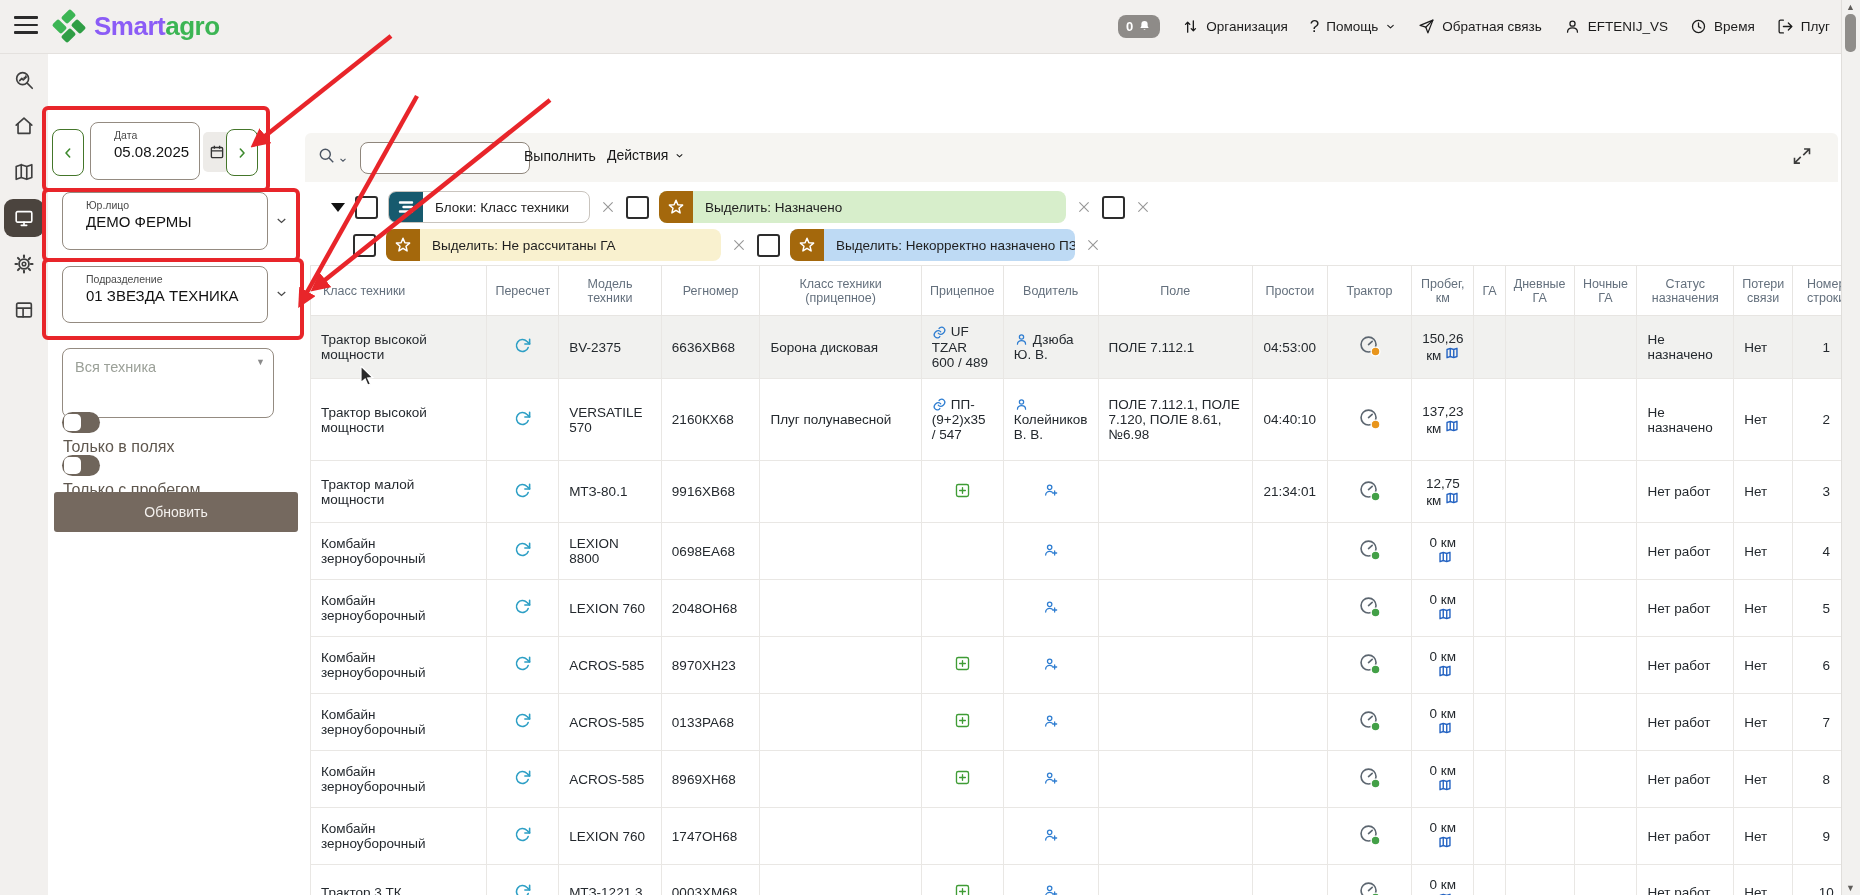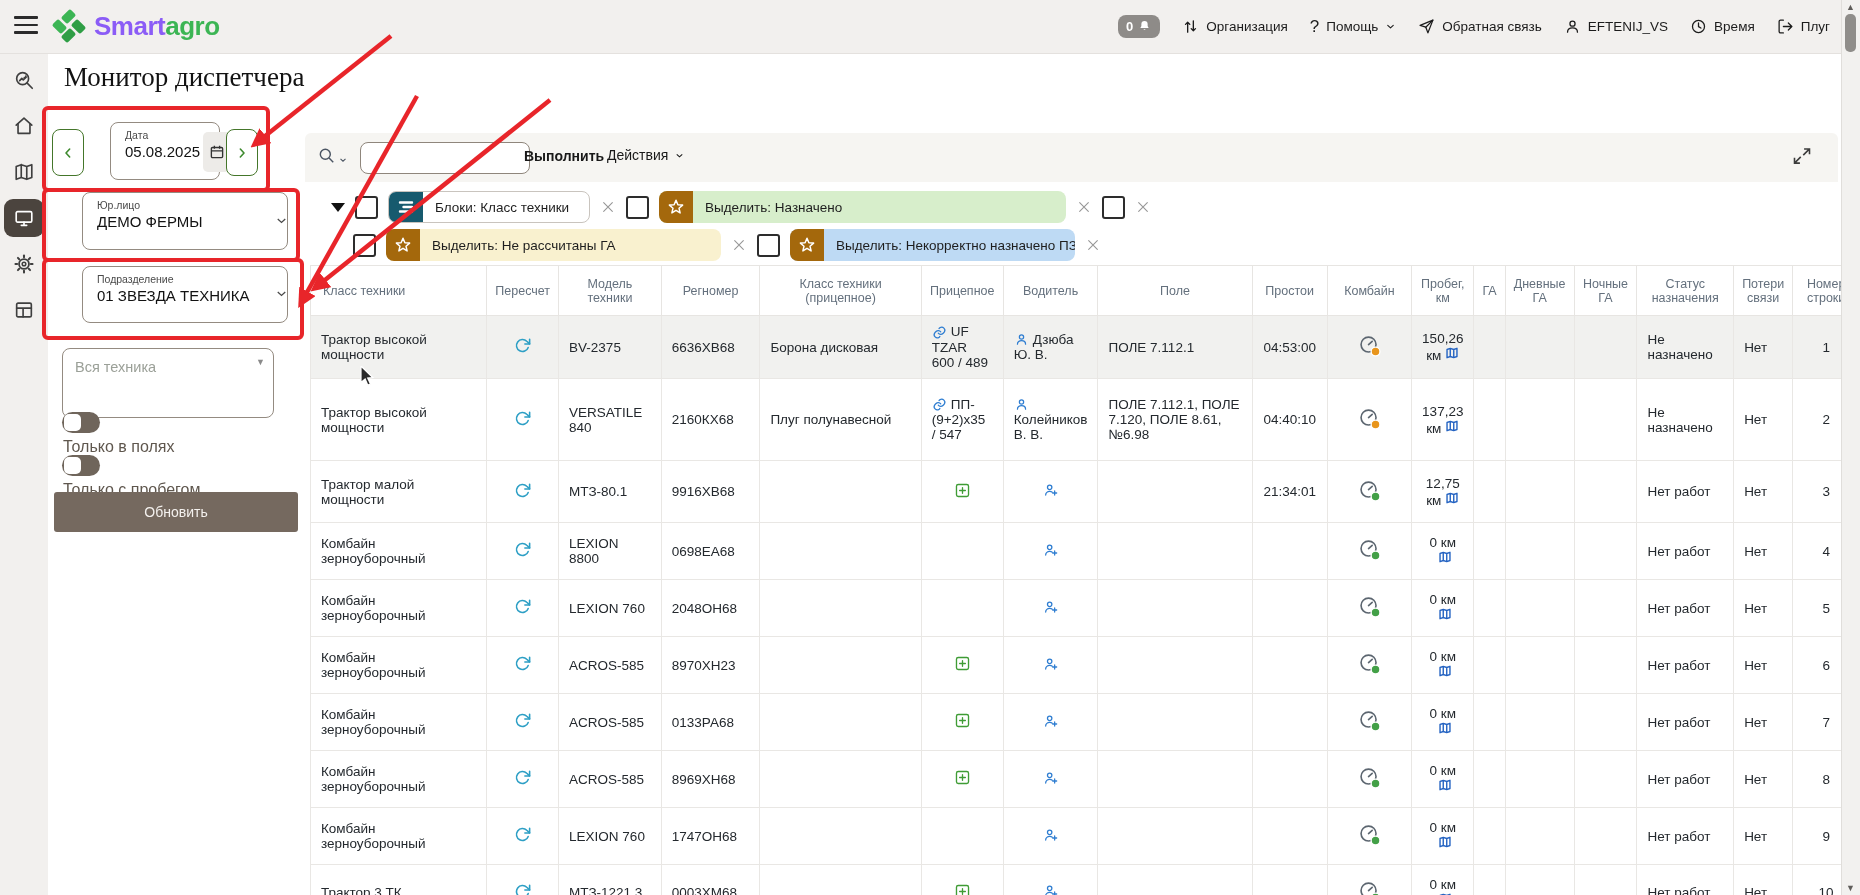--- a/index.html
+++ b/index.html
@@ -23,21 +23,21 @@
   .qmark{font-size:17px;font-weight:500;line-height:1;}
   
   .sidebar{position:absolute;left:0;top:53px;width:48px;bottom:0;background:#f2f0ee;z-index:4;}
   .side-btn{width:40px;height:38px;margin:8px auto 4px auto;display:flex;align-items:center;
             justify-content:center;border-radius:9px;color:#3f3f3f;cursor:pointer;}
   .side-btn.active{background:#4b443e;color:#fff;}
   
   .page-title{position:absolute;left:64px;top:62px;font-family:"Liberation Serif",serif;
               font-size:27px;color:#121212;z-index:2;}
   .field{position:absolute;background:#fff;border:1px solid #948b81;border-radius:8px;
-         padding:6px 14px;box-sizing:border-box;z-index:2;margin-left:20px;}
+         padding:6px 23px;box-sizing:border-box;z-index:2;}
   .field-label{font-size:10.5px;color:#4a4a4a;display:block;}
   .field-value{font-size:15px;color:#121212;display:block;margin-top:2px;white-space:nowrap;}
   .nav-btn{position:absolute;width:32px;height:47px;border:1px solid #44762a;border-radius:8px;
            background:#fff;display:flex;align-items:center;justify-content:center;color:#3e8a2e;
            cursor:pointer;box-sizing:border-box;z-index:2;}
   .cal-btn{position:absolute;left:203px;top:132px;width:27px;height:40px;background:#edebe8;
            border-radius:5px;display:flex;align-items:center;justify-content:center;color:#333;
            cursor:pointer;z-index:2;}
   .dd-caret{position:absolute;color:#4a4a4a;z-index:2;cursor:pointer;}
   .textarea-box{position:absolute;left:62px;top:348px;width:212px;height:70px;border:1px solid #948b81;
@@ -52,21 +52,21 @@
               color:#f4f1ee;font-size:14px;border:none;border-radius:3px;cursor:pointer;z-index:2;
               font-family:"Liberation Sans",sans-serif;}
   
   .toolbar{position:absolute;left:305px;top:133px;width:1533px;height:49px;background:#f6f5f2;
            border-radius:6px 6px 0 0;z-index:1;}
   .search-ctl{position:absolute;left:12px;top:13px;display:flex;align-items:flex-end;gap:2px;
               color:#4b5563;cursor:pointer;}
   .search-input{position:absolute;left:55px;top:9px;width:148px;height:30px;border:1px solid #8f867c;
                 border-radius:8px;background:#fff;font-size:14px;padding:0 10px;
                 font-family:"Liberation Sans",sans-serif;}
-  .exec-btn{position:absolute;left:213px;top:14px;font-size:14px;font-weight:bold;color:#191919;
+  .exec-btn{position:absolute;left:213px;top:14px;font-size:14px;font-weight:normal;color:#191919;
             background:none;border:none;cursor:pointer;font-family:"Liberation Sans",sans-serif;}
   .actions-btn{position:absolute;left:302px;top:14px;display:flex;align-items:center;gap:6px;
                font-size:14px;color:#191919;cursor:pointer;}
   .expand-btn{position:absolute;right:26px;top:13px;color:#3c3c3c;cursor:pointer;}
   
   .chips-row{position:absolute;display:flex;align-items:center;gap:10px;z-index:1;}
   .tri{width:0;height:0;border-left:7px solid transparent;border-right:7px solid transparent;
        border-top:9px solid #111;cursor:pointer;}
   .cbx{width:19px;height:19px;border:2px solid #2d2d2d;border-radius:3px;background:#fff;
        cursor:pointer;flex:none;}
@@ -245,21 +245,20 @@
       <div class="side-btn">
         <span class="icon">
           <svg width="22" height="22" viewBox="0 0 24 24" fill="none" stroke="currentColor" stroke-width="1.8" stroke-linecap="round" stroke-linejoin="round">
             <rect x="4" y="4.5" width="16" height="15" rx="1.5"></rect>
             <path d="M4 10h16M11 10v9.5"></path>
           </svg>
         </span>
       </div>
     </div>
 
-  <div class="page-title">Монитор диспетчера</div>
 
   <div class="nav-btn" style="left:52px;top:129px;">
     <svg width="16" height="16" viewBox="0 0 24 24" fill="none" stroke="currentColor" stroke-width="2.4" stroke-linecap="round" stroke-linejoin="round">
         <path d="M14.5 6 9 12l5.5 6"></path>
       </svg>
   </div>
   <div class="field" style="left:90px;top:122px;width:110px;height:58px;">
     <span class="field-label">Дата</span>
     <span class="field-value">05.08.2025</span>
   </div>
@@ -437,21 +436,21 @@
           <tr id="thead-row">
             <th>Класс техники</th>
             <th>Пересчет</th>
             <th>Модель техники</th>
             <th>Регномер</th>
             <th>Класс техники (прицепное)</th>
             <th>Прицепное</th>
             <th>Водитель</th>
             <th>Поле</th>
             <th>Простои</th>
-            <th>Комбайн</th>
+            <th>Трактор</th>
             <th>Пробег, км</th>
             <th>ГА</th>
             <th>Дневные ГА</th>
             <th>Ночные ГА</th>
             <th>Статус назначения</th>
             <th>Потери связи</th>
             <th>Номер строки</th>
           </tr>
         </thead>
       <tbody id="tbody">
@@ -500,21 +499,21 @@
             <td class="c">1</td>
           </tr>
           <tr style="height: 82px;">
             <td>Трактор высокой мощности</td>
             <td class="c"><span class="icon refresh">
                 <svg width="19" height="19" viewBox="0 0 24 24" fill="none" stroke="currentColor" stroke-width="2" stroke-linecap="round" stroke-linejoin="round">
                   <path d="M21 4v6h-6"></path>
                   <path d="M19.2 14.5a7.6 7.6 0 1 1-1.8-7.9L21 10"></path>
                 </svg>
               </span></td>
-            <td>VERSATILE 840</td>
+            <td>VERSATILE 570</td>
             <td>2160КХ68</td>
             <td>Плуг полунавесной</td>
             <td><span class="icon cell-ico blue">
                 <svg width="15" height="15" viewBox="0 0 24 24" fill="none" stroke="currentColor" stroke-width="2" stroke-linecap="round" stroke-linejoin="round">
                   <path d="M10 13a5 5 0 0 0 7.5.5l2-2a5 5 0 0 0-7-7L11.3 5.6"></path>
                   <path d="M14 11a5 5 0 0 0-7.5-.5l-2 2a5 5 0 0 0 7 7l1.1-1.1"></path>
                 </svg>
               </span>ПП-(9+2)х35 / 547</td>
             <td><span class="icon cell-ico blue">
                 <svg width="15" height="15" viewBox="0 0 24 24" fill="none" stroke="currentColor" stroke-width="2" stroke-linecap="round" stroke-linejoin="round">

